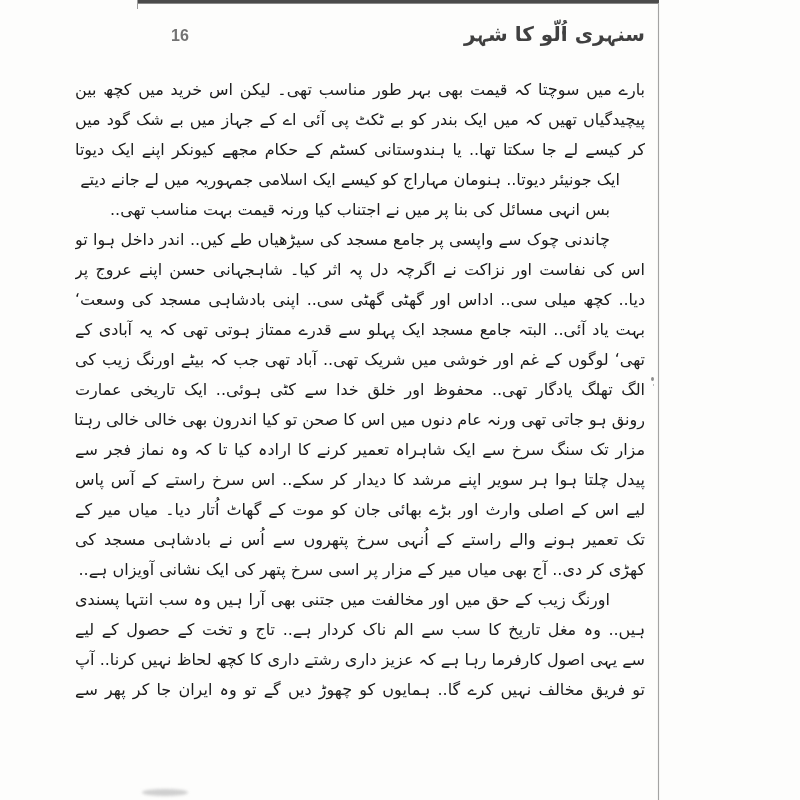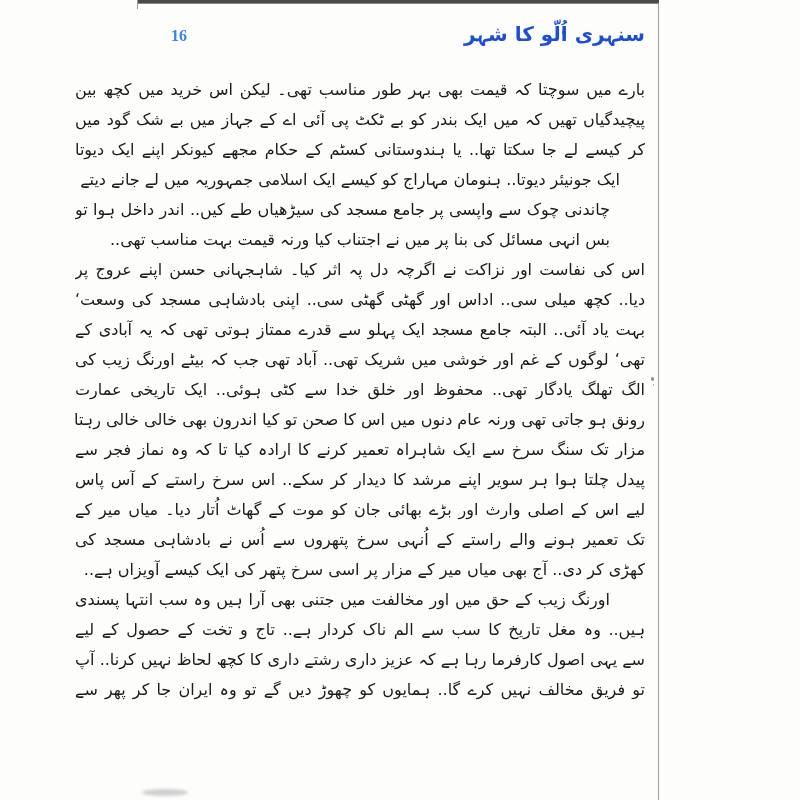--- a/index.html
+++ b/index.html
@@ -15,23 +15,23 @@
   .art-left-edge{position:absolute;left:137px;top:0;width:1px;height:9px;background:#9a9a9a;}
   .art-speck-a{position:absolute;left:562px;top:30px;width:4px;height:5px;
                background:#6a6a6a;border-radius:50%;}
   .art-speck-b{position:absolute;left:651px;top:377px;width:3px;height:4px;
                background:#8c8c8c;border-radius:50%;box-shadow:1px 6px 0 -1px #9d9d9d;}
   .art-smudge{position:absolute;left:142px;top:789px;width:46px;height:7px;
               background:#cfcfcf;border-radius:50%;filter:blur(1.5px);}
 
   
   .hdr-title{position:absolute;top:22px;right:155px;direction:rtl;
-             font-size:20px;font-weight:bold;color:#1d4ed8;}
+             font-size:20px;font-weight:bold;color:#404040;}
   .hdr-pagenum{position:absolute;top:27px;left:171px;
-               font-family:Liberation Serif, serif;font-size:16px;font-weight:bold;color:#3b82f6;}
+               font-family:Liberation Sans, sans-serif;font-size:16px;font-weight:bold;color:#737373;}
 
   
   .body-text{position:absolute;top:75px;left:75px;right:155px;direction:rtl;
              color:#1b1b1b;font-size:16px;}
   .tl{height:30px;line-height:30px;overflow:hidden;white-space:nowrap;}
   .l-full{text-align:justify;text-align-last:justify;white-space:normal;}
   .l-end{text-align:right;}
   .ind{padding-right:35px;}
   .ind-sm{padding-right:25px;}
 </style>
@@ -48,32 +48,32 @@
   <div class="art-smudge"></div>
 
   <div class="hdr-title">سنہری اُلّو کا شہر</div>
   <div class="hdr-pagenum">16</div>
 
   <div class="body-text" dir="rtl">
     <div class="tl l-full">بارے میں سوچتا کہ قیمت بھی بہر طور مناسب تھی۔ لیکن اس خرید میں کچھ بین الاقوامی</div>
     <div class="tl l-full">پیچیدگیاں تھیں کہ میں ایک بندر کو بے ٹکٹ پی آئی اے کے جہاز میں بے شک گود میں بٹھا</div>
     <div class="tl l-full">کر کیسے لے جا سکتا تھا.. یا ہندوستانی کسٹم کے حکام مجھے کیونکر اپنے ایک دیوتا کو.. بے شک</div>
     <div class="tl l-end ind-sm">ایک جونیئر دیوتا.. ہنومان مہاراج کو کیسے ایک اسلامی جمہوریہ میں لے جانے دیتے ۔</div>
+    <div class="tl l-end ind">بس انہی مسائل کی بنا پر میں نے اجتناب کیا ورنہ قیمت بہت مناسب تھی..</div>
     <div class="tl l-full ind">چاندنی چوک سے واپسی پر جامع مسجد کی سیڑھیاں طے کیں.. اندر داخل ہوا تو</div>
-    <div class="tl l-end ind">بس انہی مسائل کی بنا پر میں نے اجتناب کیا ورنہ قیمت بہت مناسب تھی..</div>
     <div class="tl l-full">اس کی نفاست اور نزاکت نے اگرچہ دل پہ اثر کیا۔ شاہجہانی حسن اپنے عروج پر دکھائی نہ</div>
     <div class="tl l-full">دیا.. کچھ میلی سی.. اداس اور گھٹی گھٹی سی.. اپنی بادشاہی مسجد کی وسعت‘ صفائی ستھرائی اور بڑائی</div>
     <div class="tl l-full">بہت یاد آئی.. البتہ جامع مسجد ایک پہلو سے قدرے ممتاز ہوتی تھی کہ یہ آبادی کے درمیان</div>
     <div class="tl l-full">تھی‘ لوگوں کے غم اور خوشی میں شریک تھی.. آباد تھی جب کہ بیٹے اورنگ زیب کی مسجد ایک</div>
     <div class="tl l-full">الگ تھلگ یادگار تھی.. محفوظ اور خلق خدا سے کٹی ہوئی.. ایک تاریخی عمارت عید....بقر عید پر تو</div>
     <div class="tl l-end">رونق ہو جاتی تھی ورنہ عام دنوں میں اس کا صحن تو کیا اندرون بھی خالی خالی رہتا تھا..</div>
     <div class="tl l-full">مزار تک سنگ سرخ سے ایک شاہراہ تعمیر کرنے کا ارادہ کیا تا کہ وہ نماز فجر سے فارغ ہو کر</div>
     <div class="tl l-full">پیدل چلتا ہوا ہر سویر اپنے مرشد کا دیدار کر سکے.. اس سرخ راستے کے آس پاس اُس نے</div>
     <div class="tl l-full">لیے اس کے اصلی وارث اور بڑے بھائی جان کو موت کے گھاٹ اُتار دیا۔ میاں میر کے مزار</div>
     <div class="tl l-full">تک تعمیر ہونے والے راستے کے اُنہی سرخ پتھروں سے اُس نے بادشاہی مسجد کی عمارت</div>
-    <div class="tl l-end">کھڑی کر دی.. آج بھی میاں میر کے مزار پر اسی سرخ پتھر کی ایک کیسے آویزاں ہے..</div>
+    <div class="tl l-end">کھڑی کر دی.. آج بھی میاں میر کے مزار پر اسی سرخ پتھر کی ایک نشانی آویزاں ہے..</div>
     <div class="tl l-full ind">اورنگ زیب کے حق میں اور مخالفت میں جتنی بھی آرا ہیں وہ سب انتہا پسندی پر استوار</div>
     <div class="tl l-full">ہیں.. وہ مغل تاریخ کا سب سے الم ناک کردار ہے.. تاج و تخت کے حصول کے لیے ہمیشہ</div>
     <div class="tl l-full">سے یہی اصول کارفرما رہا ہے کہ عزیز داری رشتے داری کا کچھ لحاظ نہیں کرنا.. آپ کریں گے</div>
     <div class="tl l-full">تو فریق مخالف نہیں کرے گا.. ہمایوں کو چھوڑ دیں گے تو وہ ایران جا کر پھر سے حملہ آور ہو</div>
   </div>
 
 </div>
 
 </body></html>

